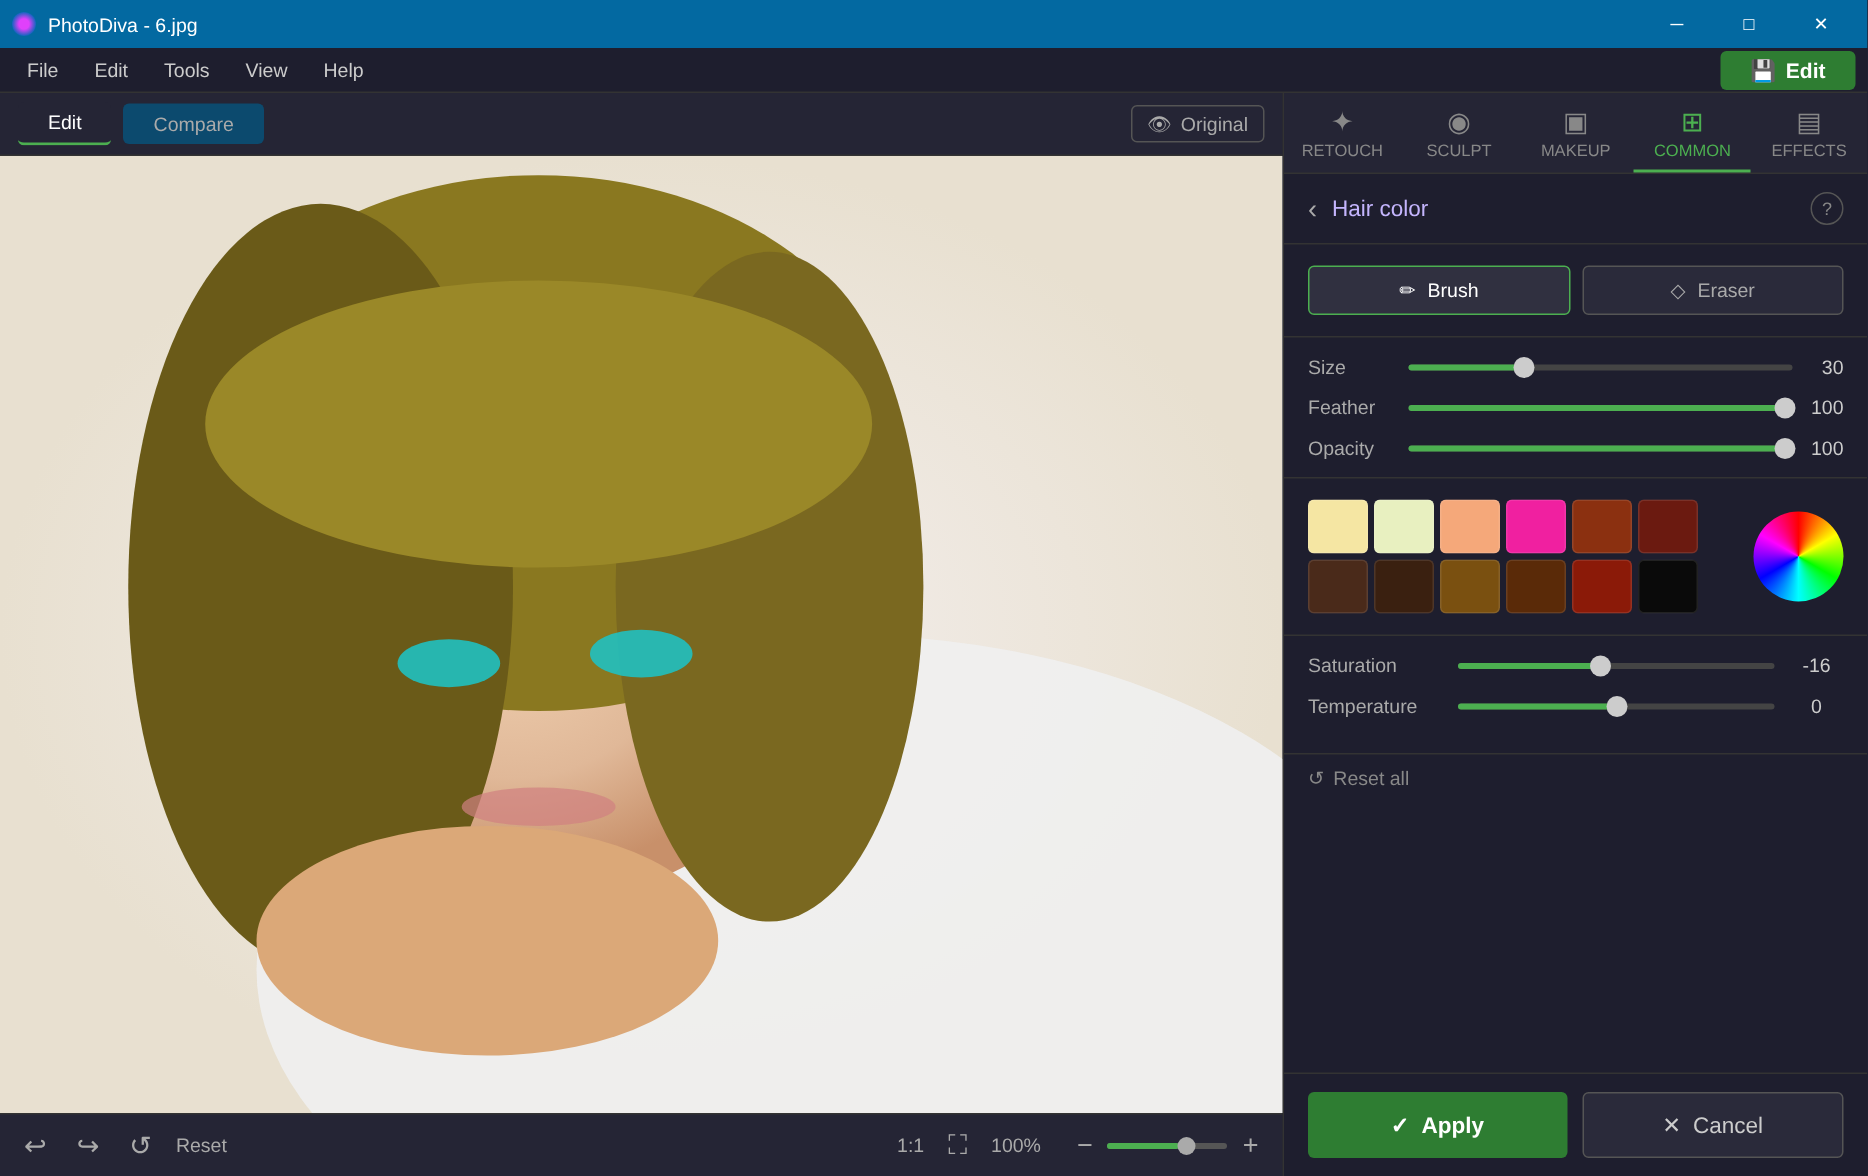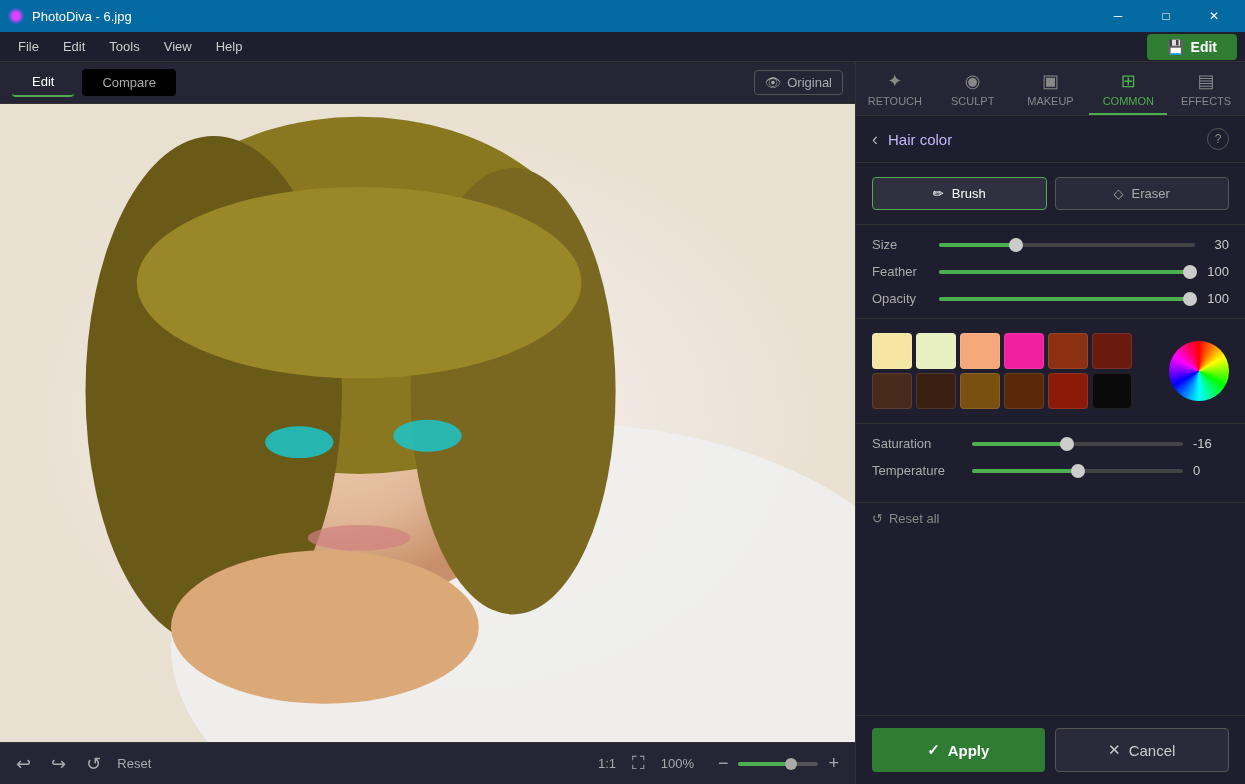--- a/index.html
+++ b/index.html
@@ -58,21 +58,21 @@
       padding: 0 12px;
       gap: 8px;
       border-bottom: 1px solid #333;
     }
     .tab-btn {
       padding: 6px 20px;
       border: none;
       border-radius: 4px;
       font-size: 13px;
       cursor: pointer;
-      background: #000000;
+      background: #0c4a6e;
       color: #aaa;
     }
     .tab-btn.active { background: #252535; color: #fff; border-bottom: 2px solid #4caf50; }
     .original-btn {
       margin-left: auto;
       display: flex; align-items: center; gap: 6px;
       background: none; border: none; color: #aaa; font-size: 13px; cursor: pointer;
       padding: 4px 10px; border-radius: 4px; border: 1px solid #555;
     }
 
@@ -189,21 +189,21 @@
     .color-wheel-wrapper { display: flex; align-items: center; gap: 12px; }
     .color-swatches { flex: 1; }
     .color-wheel { width: 60px; height: 60px; border-radius: 50%; background: conic-gradient(red, yellow, lime, cyan, blue, magenta, red); cursor: pointer; }
 
     .adj-section { padding: 12px 16px; border-bottom: 1px solid #333; }
     .adj-slider-row { display: flex; align-items: center; margin-bottom: 12px; gap: 10px; }
     .adj-label { width: 90px; font-size: 13px; color: #aaa; }
     .adj-track { flex: 1; height: 4px; background: #444; border-radius: 2px; position: relative; cursor: pointer; }
     .adj-fill { height: 100%; background: #4caf50; border-radius: 2px; }
     .adj-thumb { width: 14px; height: 14px; background: #ccc; border-radius: 50%; position: absolute; top: -5px; transform: translateX(-50%); }
-    .adj-value { width: 36px; text-align: left; font-size: 13px; color: #ccc; }
+    .adj-value { width: 36px; text-align: center; font-size: 13px; color: #ccc; }
 
     .reset-row { padding: 8px 16px 12px; }
     .reset-btn { background: none; border: none; color: #888; font-size: 13px; cursor: pointer; display: flex; align-items: center; gap: 6px; }
 
     
     #panel-actions {
       padding: 12px 16px;
       display: flex;
       gap: 10px;
       border-top: 1px solid #333;

